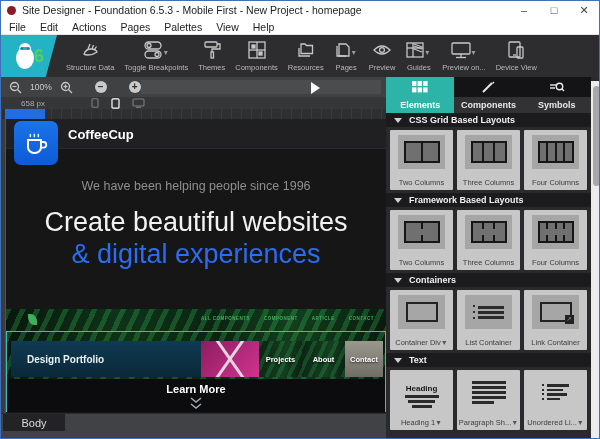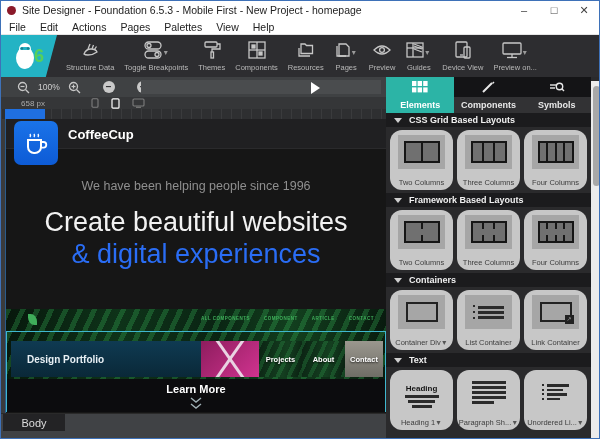--- a/index.html
+++ b/index.html
@@ -23,21 +23,21 @@
   .t-items { display:flex; margin-left:4px; flex:1; }
   .titem { display:flex; flex-direction:column; align-items:center; justify-content:flex-start; padding:3px 5px 0 5px; position:relative; }
   .titem .ic-row { display:flex; align-items:center; height:24px; }
   .titem .tlabel { font-size:7.5px; color:#b9b9b9; white-space:nowrap; margin-top:1px; }
   .dd { width:7px; display:inline-block; }
   .dd::after { content:"▾"; color:#9a9a9a; font-size:8px; }
   .ticon { stroke:#c7c7c7; fill:none; stroke-width:1.3; }
 
   
   .left-col { position:absolute; left:0; top:76px; width:385px; height:361px; background:#3a3b3d; }
-  .zoomrow { position:absolute; left:0; top:0; width:385px; height:20px; background:#3f4143; display:flex; align-items:center; padding-left:16px; }
+  .zoomrow { position:absolute; left:0; top:0; width:385px; height:20px; background:#3f4143; display:flex; align-items:center; padding-left:8px; }
   .zoom-level { font-size:8.5px; color:#cfcfcf; margin:0 8px; }
   .circle-btn { width:12px; height:12px; border-radius:50%; background:#c9c9c9; color:#2d2d30; font-size:10px; line-height:11px; text-align:center; font-weight:bold; margin-left:22px; }
   .timeline { position:absolute; left:140px; top:3px; width:240px; height:14px; background:#4a4c4e; }
   .play-marker { position:absolute; left:170px; top:2px; width:0; height:0; border-left:9px solid #fff; border-top:6px solid transparent; border-bottom:6px solid transparent; }
   .devicerow { position:absolute; left:0; top:20px; width:385px; height:12px; background:#353638; display:flex; align-items:center; }
   .width-label { font-size:8px; color:#aaa; margin-left:20px; width:70px; }
   .dev-ic { margin-right:12px; }
   .rulerrow { position:absolute; left:0; top:32px; width:385px; height:10px; background:#2e2f31;
     background-image:repeating-linear-gradient(90deg,#3a3b3d 0 1px,transparent 1px 10px); }
   .blue-seg { position:absolute; left:4px; top:0; width:40px; height:10px; background:#1f6fe0; }
@@ -85,21 +85,21 @@
   .tabs { position:absolute; left:0; top:0; width:205px; height:36px; display:flex; }
   .tab { flex:1; display:flex; flex-direction:column; }
   .tab .t-ic { height:20px; background:#141416; display:flex; align-items:center; justify-content:center; }
   .tab .t-lb { height:16px; background:#323234; display:flex; align-items:center; justify-content:center; font-size:9px; font-weight:bold; color:#e8e8e8; }
   .tab.active .t-ic, .tab.active .t-lb { background:#2cb4a6; color:#fff; }
   .panel-body { position:absolute; left:0; top:36px; width:205px; height:390px; overflow:hidden; }
   .sec-header { height:14px; background:#1b1b1d; display:flex; align-items:center; padding-left:8px; }
   .tri { width:0; height:0; border-left:4px solid transparent; border-right:4px solid transparent; border-top:5px solid #cfcfcf; margin-right:7px; }
   .sec-title { font-size:9px; font-weight:bold; color:#f0f0f0; }
   .cards { display:flex; gap:4px; padding:3px 3px 3px 4px; background:#2a2a2c; }
-  .card { width:63px; height:60px; background:#c7c7c7; border-radius:12px; position:relative; }
+  .card { width:63px; height:60px; background:#c7c7c7; border-radius:1px; position:relative; }
   .iconzone { width:47px; height:34px; background:#a6a6a6; margin:5px auto 0 auto; display:flex; align-items:center; justify-content:center; flex-direction:column; }
   .card-label { position:absolute; left:0; bottom:3px; width:100%; text-align:center; font-size:7.5px; color:#3d3d3d; white-space:nowrap; }
   .card-label .dd::after { color:#555; }
   .colbox { width:36px; height:22px; background:#707070; border:2px solid #161616; display:flex; }
   .colbox .cdiv { flex:1; border-right:2px solid #161616; }
   .colbox .cdiv:last-child { border-right:none; }
   .colbox.dashed .cdiv { border-right-style:dashed; }
   .colbox.dashed .cdiv:last-child { border-right:none; }
   .rect-outline { width:32px; height:20px; border:2px solid #222; position:relative; }
   .bars { display:flex; flex-direction:column; gap:2px; }
@@ -232,38 +232,38 @@
               <line x1="9" y1="4" x2="17" y2="7"></line>
               <line x1="9" y1="6" x2="17" y2="9"></line>
               <line x1="9" y1="9" x2="17" y2="12"></line>
             </svg>
           <span class="dd"></span>
         </div>
         <span class="tlabel">Guides</span>
       </div>
       <div class="titem">
         <div class="ic-row">
+          <svg class="ticon" width="22" height="20" viewBox="0 0 22 20">
+              <rect x="2" y="3" width="18" height="11" rx="1"></rect>
+              <line x1="11" y1="14" x2="11" y2="17"></line>
+              <line x1="6" y1="17.5" x2="16" y2="17.5"></line>
+            </svg>
+          <span class="dd"></span>
+        </div>
+        <span class="tlabel">Preview on...</span>
+      </div>
+      <div class="titem">
+        <div class="ic-row">
             <svg class="ticon" width="20" height="20" viewBox="0 0 20 20">
               <rect x="3" y="2" width="11" height="15" rx="1"></rect>
               <rect x="11" y="7" width="6" height="11" rx="1"></rect>
               <line x1="7" y1="15" x2="10" y2="15"></line>
             </svg>
           </div>
         <span class="tlabel">Device View</span>
-      </div>
-      <div class="titem">
-        <div class="ic-row">
-          <svg class="ticon" width="22" height="20" viewBox="0 0 22 20">
-              <rect x="2" y="3" width="18" height="11" rx="1"></rect>
-              <line x1="11" y1="14" x2="11" y2="17"></line>
-              <line x1="6" y1="17.5" x2="16" y2="17.5"></line>
-            </svg>
-          <span class="dd"></span>
-        </div>
-        <span class="tlabel">Preview on...</span>
       </div>
     </div>
   </div>
 
   <div class="left-col">
 
     <div class="zoomrow">
       <svg width="13" height="13" viewBox="0 0 13 13">
           <circle cx="5.5" cy="5.5" r="4" fill="none" stroke="#c7c7c7" stroke-width="1.3"></circle>
           <line x1="8.7" y1="8.7" x2="12" y2="12" stroke="#c7c7c7" stroke-width="1.3"></line>

